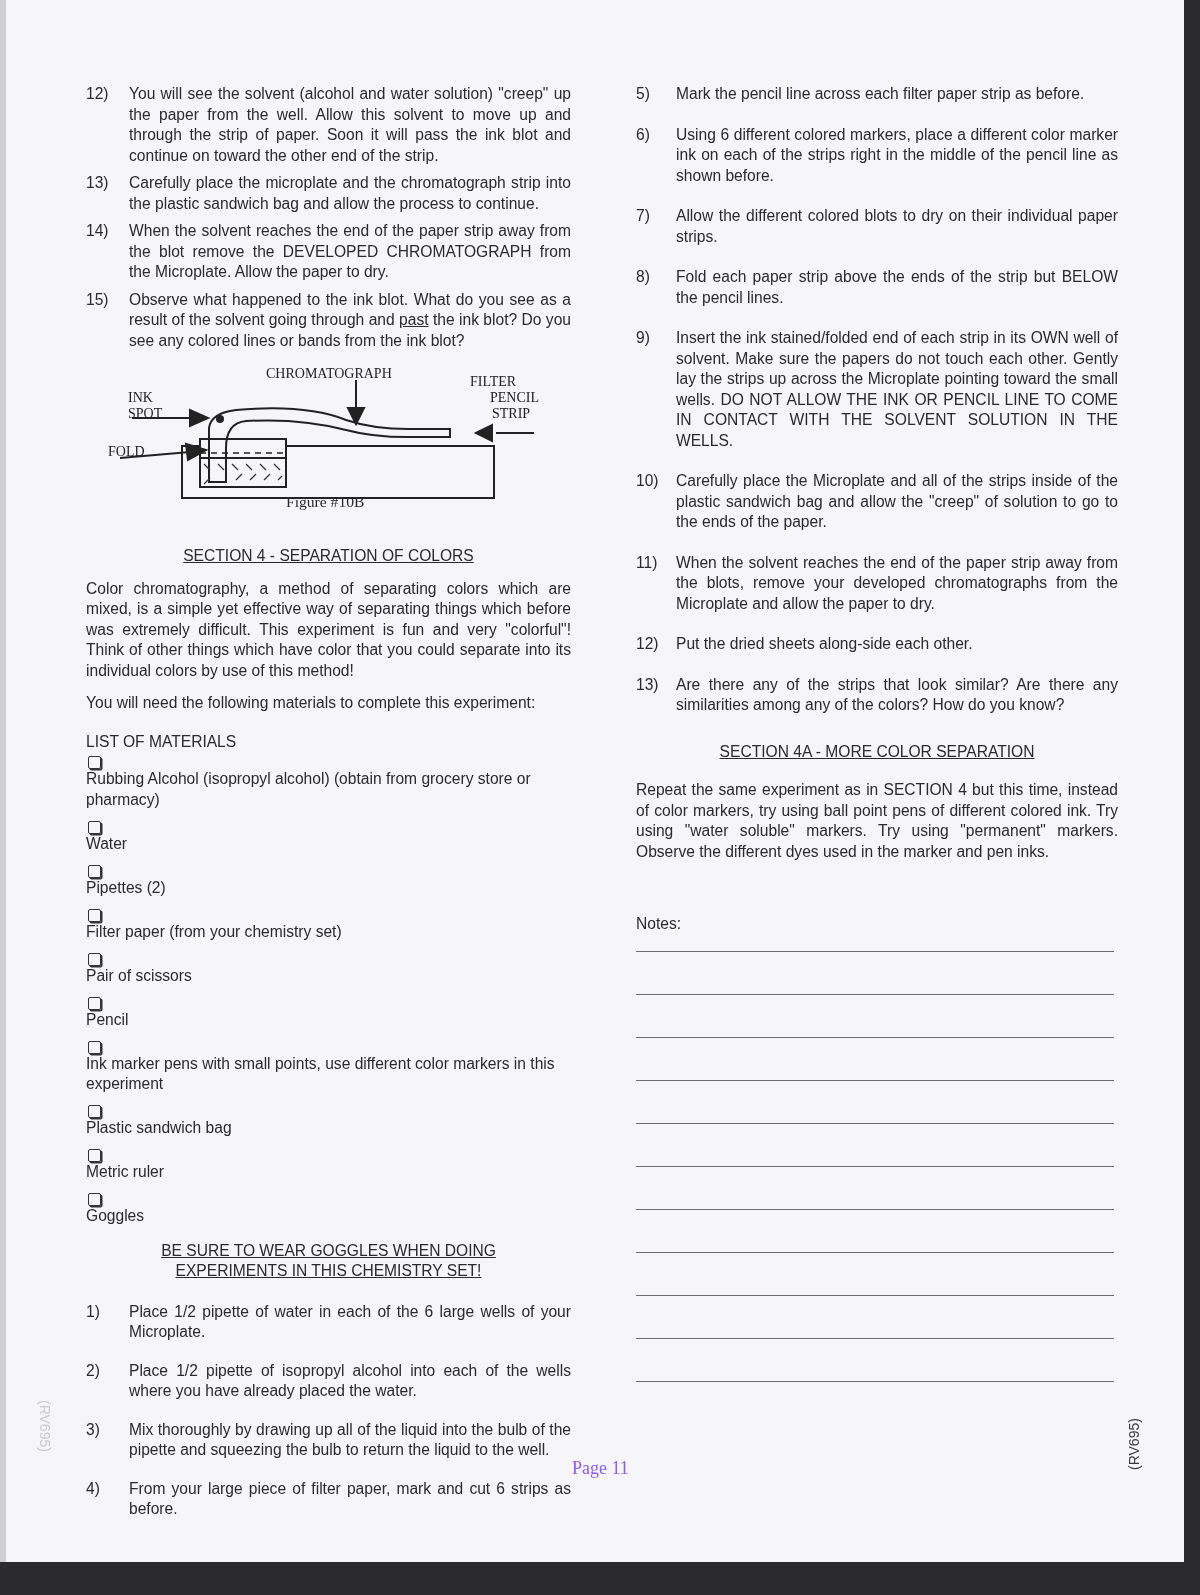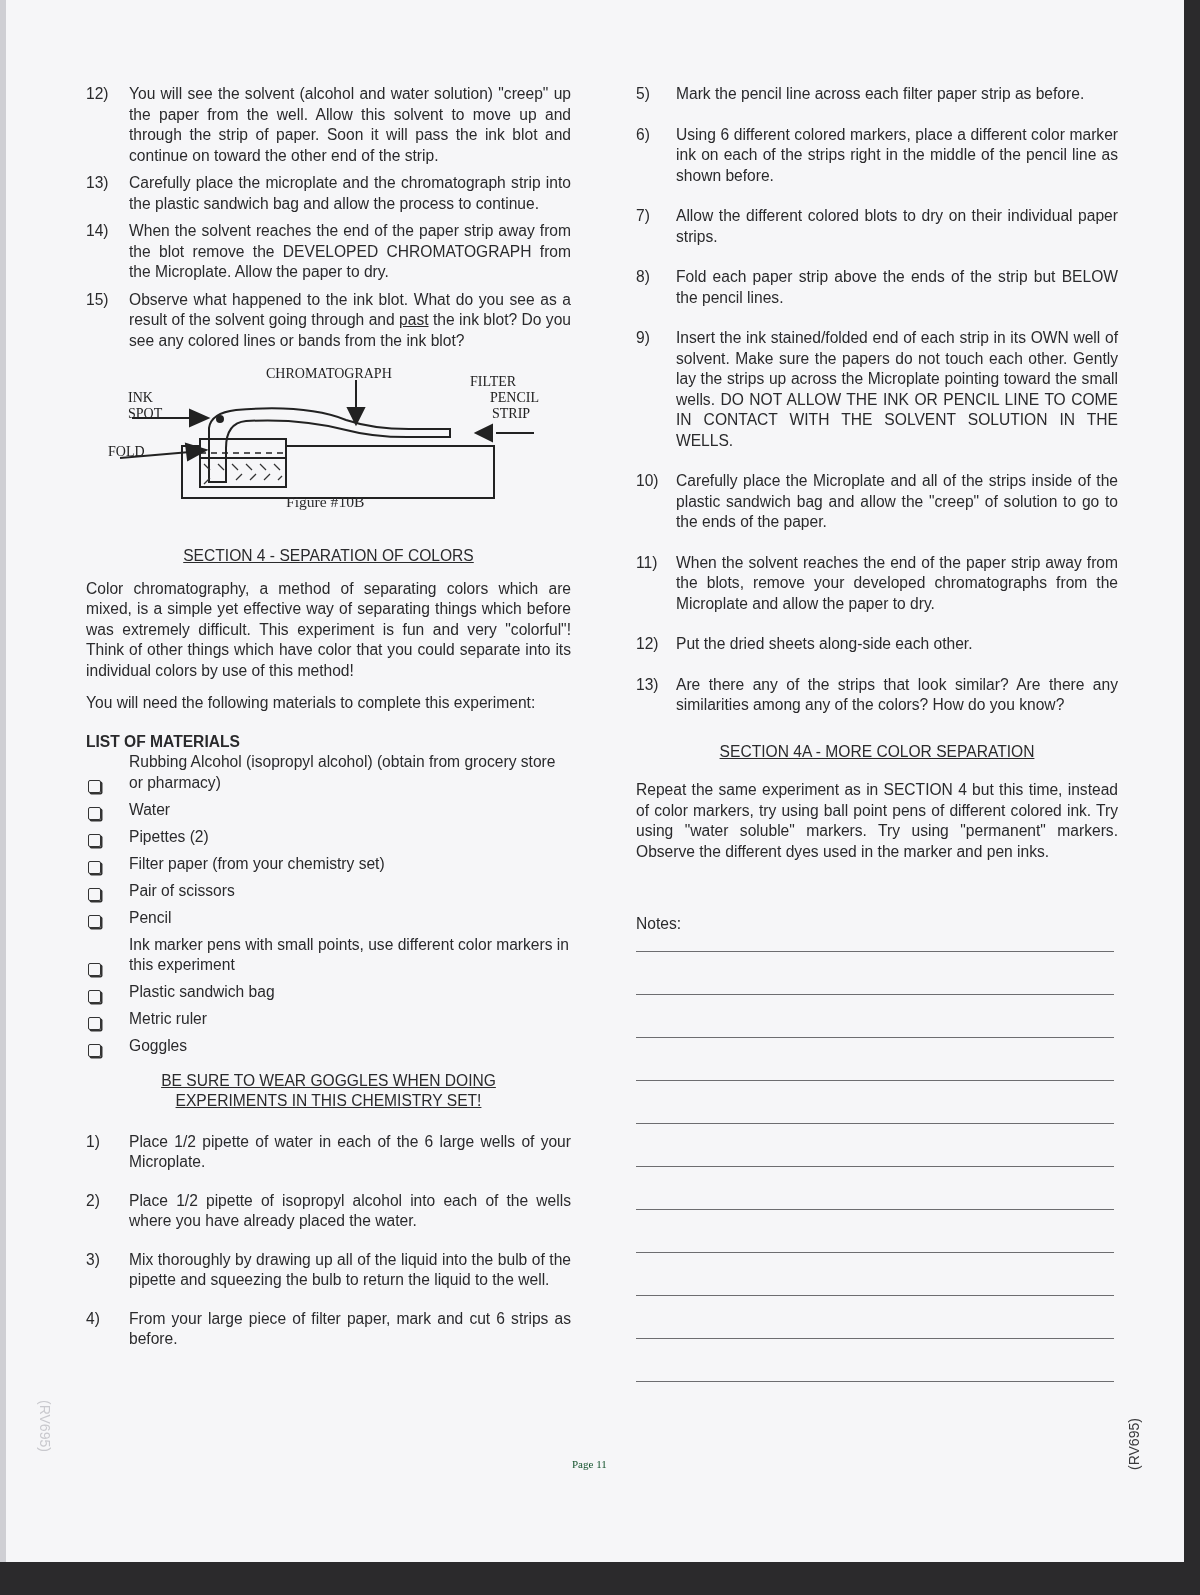--- a/index.html
+++ b/index.html
@@ -29,33 +29,33 @@
 
   .figure { position: relative; height: 190px; margin: 4px 0 8px 0; }
   .figure svg { position: absolute; left: 0; top: 0; }
   .fig-label {
     position: absolute; font-family: "Liberation Serif", serif; font-size: 14px;
     line-height: 15px; color: #222;
   }
   .fig-caption { position: absolute; left: 200px; top: 154px; font-size: 15.6px; font-family: Liberation Serif, serif; }
 
   .mat-title { margin: 0; }
-  .mat-item { display: flex; align-items: flex-end; margin: 0 0 6.5px 0; }
+  .mat-item { display: flex; align-items: flex-start; margin: 0 0 6.5px 0; flex-direction: column; }
   .checkbox {
     width: 11px; height: 11px; border: 1.6px solid #333; border-radius: 2px;
     margin: 4px 28px 0 2px; flex: 0 0 11px; box-shadow: 1.5px 1.5px 0 #333;
   }
   .mat-item .label { flex: 1; }
 
   .notes-title { margin: 0; }
   .note-line { height: 1px; background: #6d6d70; margin-bottom: 42px; width: 478px; }
 
   .page-number {
     position: absolute; left: 566px; top: 1458px;
-    font-family: "Liberation Serif", serif; font-size: 11px; color: #14532d;
+    font-family: "Liberation Serif", serif; font-size: 18px; color: #8b5cf6;
   }
   .side-code {
     position: absolute; left: 1120px; top: 1470px; font-size: 14px; color: #3a3a3c;
     transform: rotate(-90deg); transform-origin: left top; white-space: nowrap;
   }
   .side-code-faint {
     position: absolute; left: 47px; top: 1400px; font-size: 14px; color: #c9c9ce;
     transform: rotate(90deg); transform-origin: left top; white-space: nowrap;
   }
 </style>
@@ -128,21 +128,21 @@
       <div class="fig-label" style="left:384px; top:16px;">FILTER</div>
       <div class="fig-label" style="left:404px; top:32px;">PENCIL</div>
       <div class="fig-label" style="left:406px; top:48px;">STRIP</div>
       <div class="fig-label" style="left:22px; top:86px;">FOLD</div>
       <div class="fig-caption" style="top:134px;">Figure #10B</div>
     </div>
 
     <p class="heading" style="margin-top:-10px; margin-bottom:12px;">SECTION 4 - SEPARATION OF COLORS</p>
     <p class="para">Color chromatography, a method of separating colors which are mixed, is a simple yet effective way of separating things which before was extremely difficult. This experiment is fun and very "colorful"! Think of other things which have color that you could separate into its individual colors by use of this method!</p>
     <p class="para" style="margin-top:12px;">You will need the following materials to complete this experiment:</p>
-    <p class="mat-title" style="margin-top:18px;font-weight:bold;">LIST OF MATERIALS</p>
+    <p class="mat-title" style="margin-top:18px;">LIST OF MATERIALS</p>
 
     <div>
       <div class="mat-item">
           <span class="checkbox"></span>
           <span class="label">Rubbing Alcohol (isopropyl alcohol) (obtain from grocery store or pharmacy)</span>
         </div>
       <div class="mat-item">
           <span class="checkbox"></span>
           <span class="label">Water</span>
         </div>

